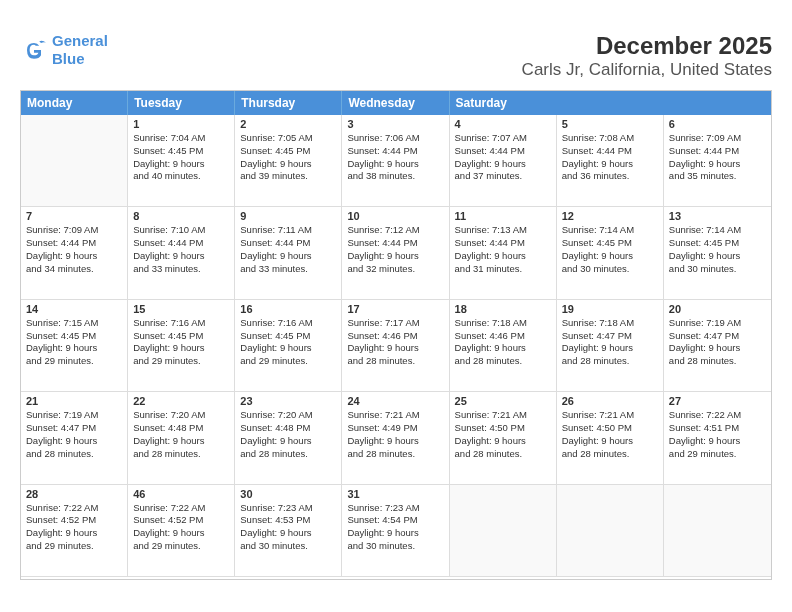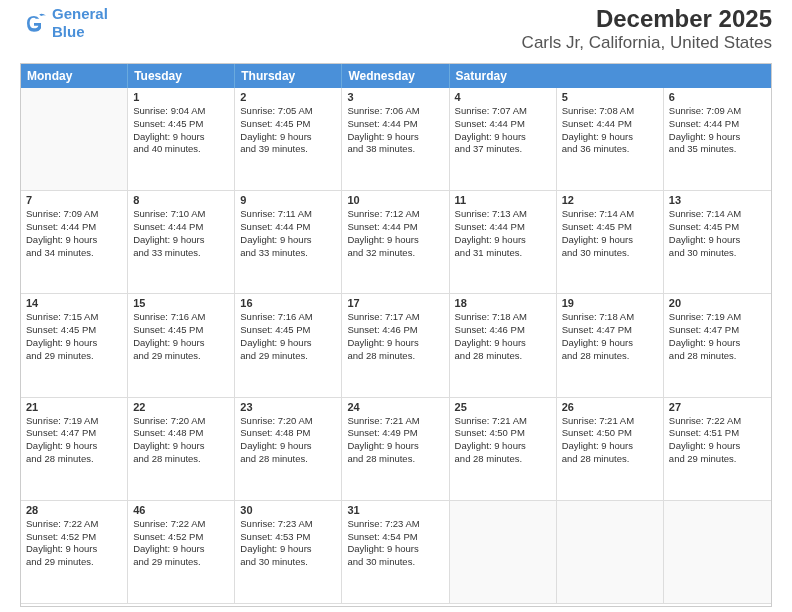--- a/index.html
+++ b/index.html
@@ -6,21 +6,21 @@
     body {
       width: 792px;
       height: 612px;
       background: #fff;
       font-family: Arial, sans-serif;
       overflow: hidden;
     }
     .page {
       width: 792px;
       height: 612px;
-      padding: 5px 20px;
+      padding: 32px 20px;
       display: flex;
       flex-direction: column;
     }
     .header {
       display: flex;
       justify-content: space-between;
       align-items: flex-start;
       margin-bottom: 10px;
     }
     .logo {
@@ -126,21 +126,21 @@
         <div class="cal-header-cell">Monday</div>
         <div class="cal-header-cell">Tuesday</div>
         <div class="cal-header-cell">Thursday</div>
         <div class="cal-header-cell">Wednesday</div>
         <div class="cal-header-cell">Saturday</div>
       </div>
     <div class="cal-body">
     <div class="cal-cell empty"></div>
         <div class="cal-cell">
           <div class="day-num">1</div>
-          <div class="cell-line">Sunrise: 9:04 AM</div>
+          <div class="cell-line">Sunrise: 7:04 AM</div>
           <div class="cell-line">Sunset: 4:45 PM</div>
           <div class="cell-line">Daylight: 9 hours</div>
           <div class="cell-line">and 40 minutes.</div>
         </div>
         <div class="cal-cell">
           <div class="day-num">2</div>
           <div class="cell-line">Sunrise: 7:05 AM</div>
           <div class="cell-line">Sunset: 4:45 PM</div>
           <div class="cell-line">Daylight: 9 hours</div>
           <div class="cell-line">and 39 minutes.</div>

